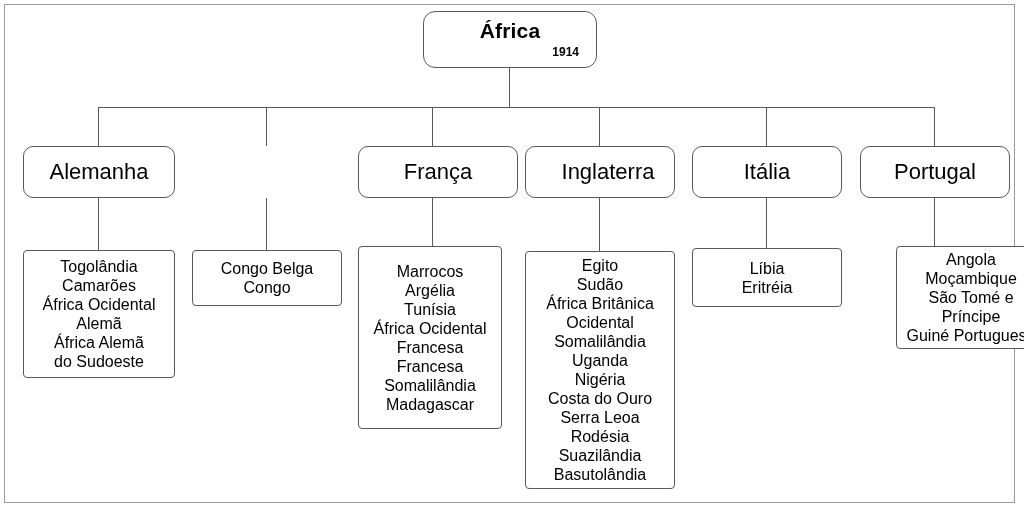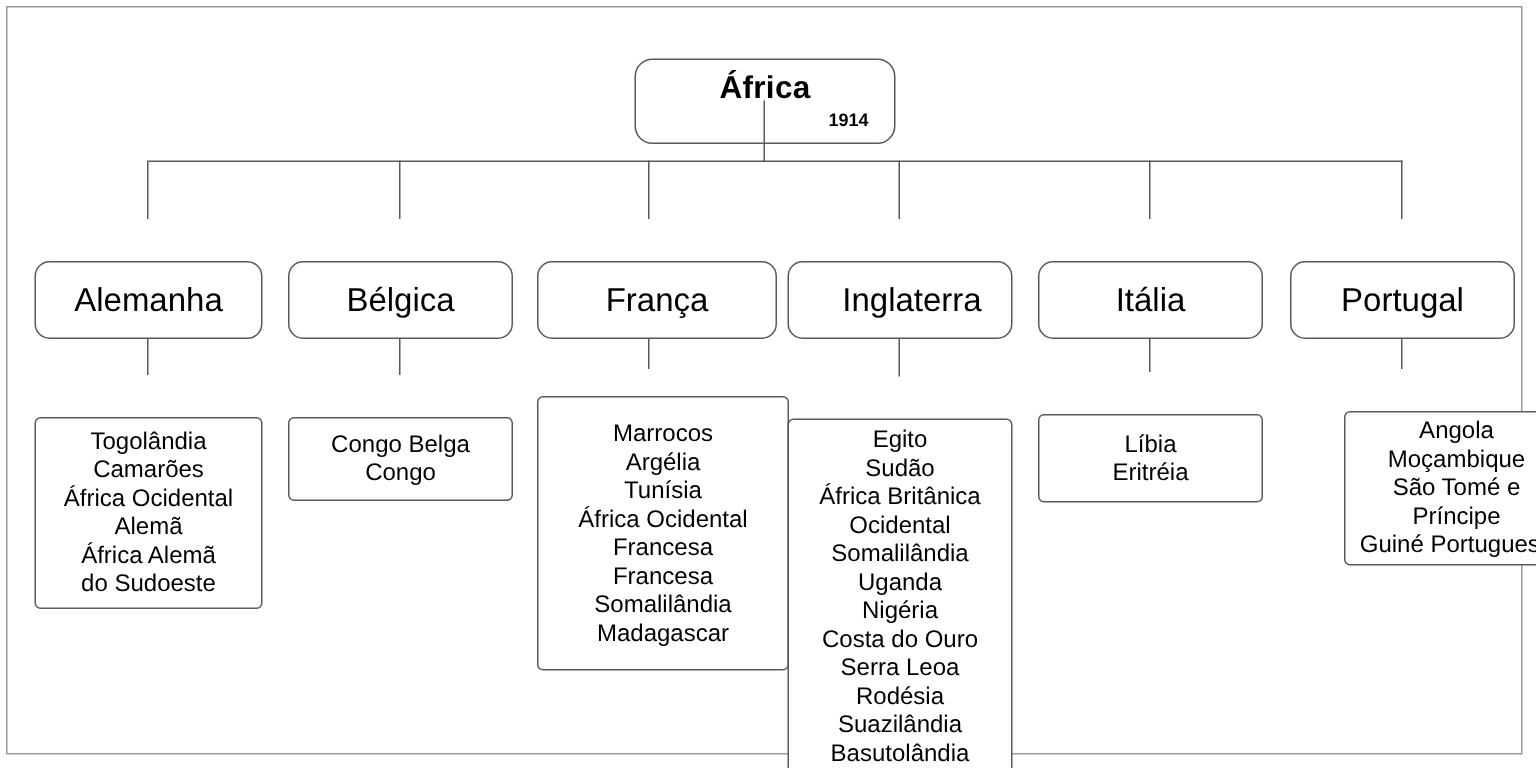--- a/index.html
+++ b/index.html
@@ -17,21 +17,20 @@
     left: 4px; top: 4px;
     width: 1011px; height: 499px;
     border: 1px solid #9a9a9a;
     box-sizing: border-box;
   }
   .box {
     position: absolute;
     background: #ffffff;
     border: 1px solid #595959;
     box-sizing: border-box;
-    margin-top: 28px;
   }
   .root-box {
     left: 423px; top: 11px; width: 174px; height: 57px;
     border-radius: 12px;
     text-align: center;
   }
   .root-title {
     margin-top: 7px;
     font-size: 21px;
     font-weight: bold;
@@ -65,21 +64,21 @@
   
   .g0c { left: 23px;  width: 152px; }
   .g1c { left: 192px; width: 150px; }
   .g2c { left: 358px; width: 160px; }
   .g3c { left: 525px; width: 150px; padding-left: 16px; }
   .g4c { left: 692px; width: 150px; }
   .g5c { left: 860px; width: 150px; }
 
   .g0l { left: 23px;  top: 250px; width: 152px; height: 128px; }
   .g1l { left: 192px; top: 250px; width: 150px; height: 56px; }
-  .g2l { left: 358px; top: 236px; width: 168px; height: 183px; }
+  .g2l { left: 358px; top: 246px; width: 144px; height: 183px; }
   .g3l { left: 525px; top: 251px; width: 150px; height: 238px; }
   .g4l { left: 692px; top: 248px; width: 150px; height: 59px; }
   .g5l { left: 896px; top: 246px; width: 150px; height: 103px; }
 </style>
 </head>
 <body>
 
 <div class="canvas">
   <div class="frame"></div>
 
@@ -99,21 +98,20 @@
   <div class="line v" style="left:934px;top:107px;height:39px;"></div>
 
   <div class="line v" style="left:98px;top:198px;height:52px;"></div>
   <div class="line v" style="left:266px;top:198px;height:52px;"></div>
   <div class="line v" style="left:432px;top:198px;height:48px;"></div>
   <div class="line v" style="left:599px;top:198px;height:53px;"></div>
   <div class="line v" style="left:766px;top:198px;height:50px;"></div>
   <div class="line v" style="left:934px;top:198px;height:48px;"></div>
 
   <div class="box country-box g0c">Alemanha</div>
-  <div class="box country-box g1c">Bélgica</div>
   <div class="box country-box g2c">França</div>
   <div class="box country-box g3c">Inglaterra</div>
   <div class="box country-box g4c">Itália</div>
   <div class="box country-box g5c">Portugal</div>
 
   <div class="box colony-box g0l">
       <div>Togolândia</div>
       <div>Camarões</div>
       <div>África Ocidental</div>
       <div>Alemã</div>

